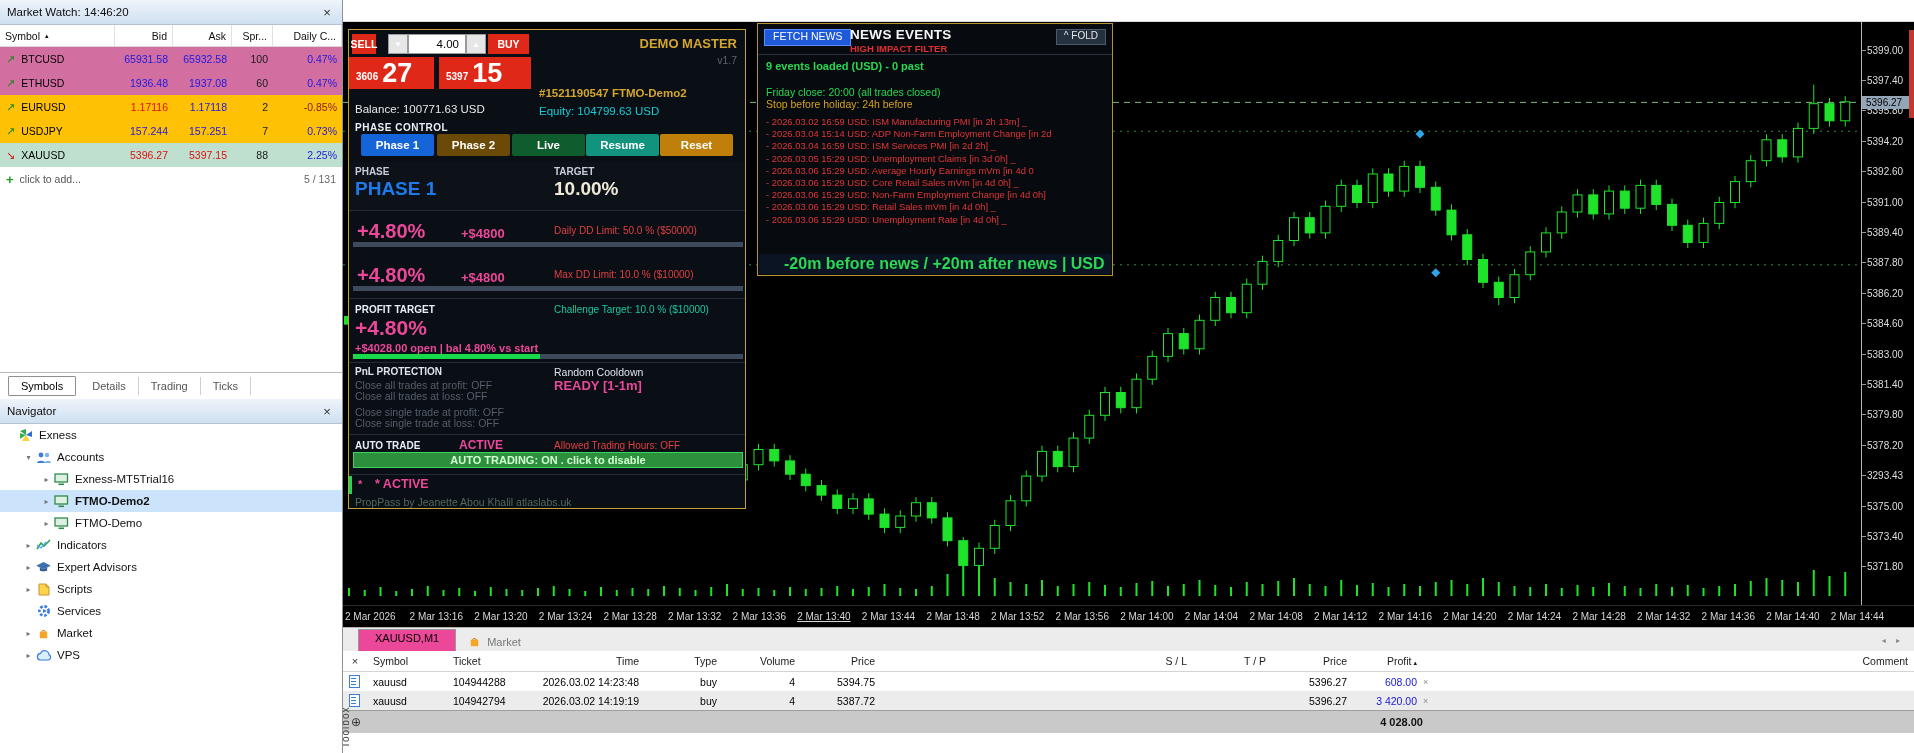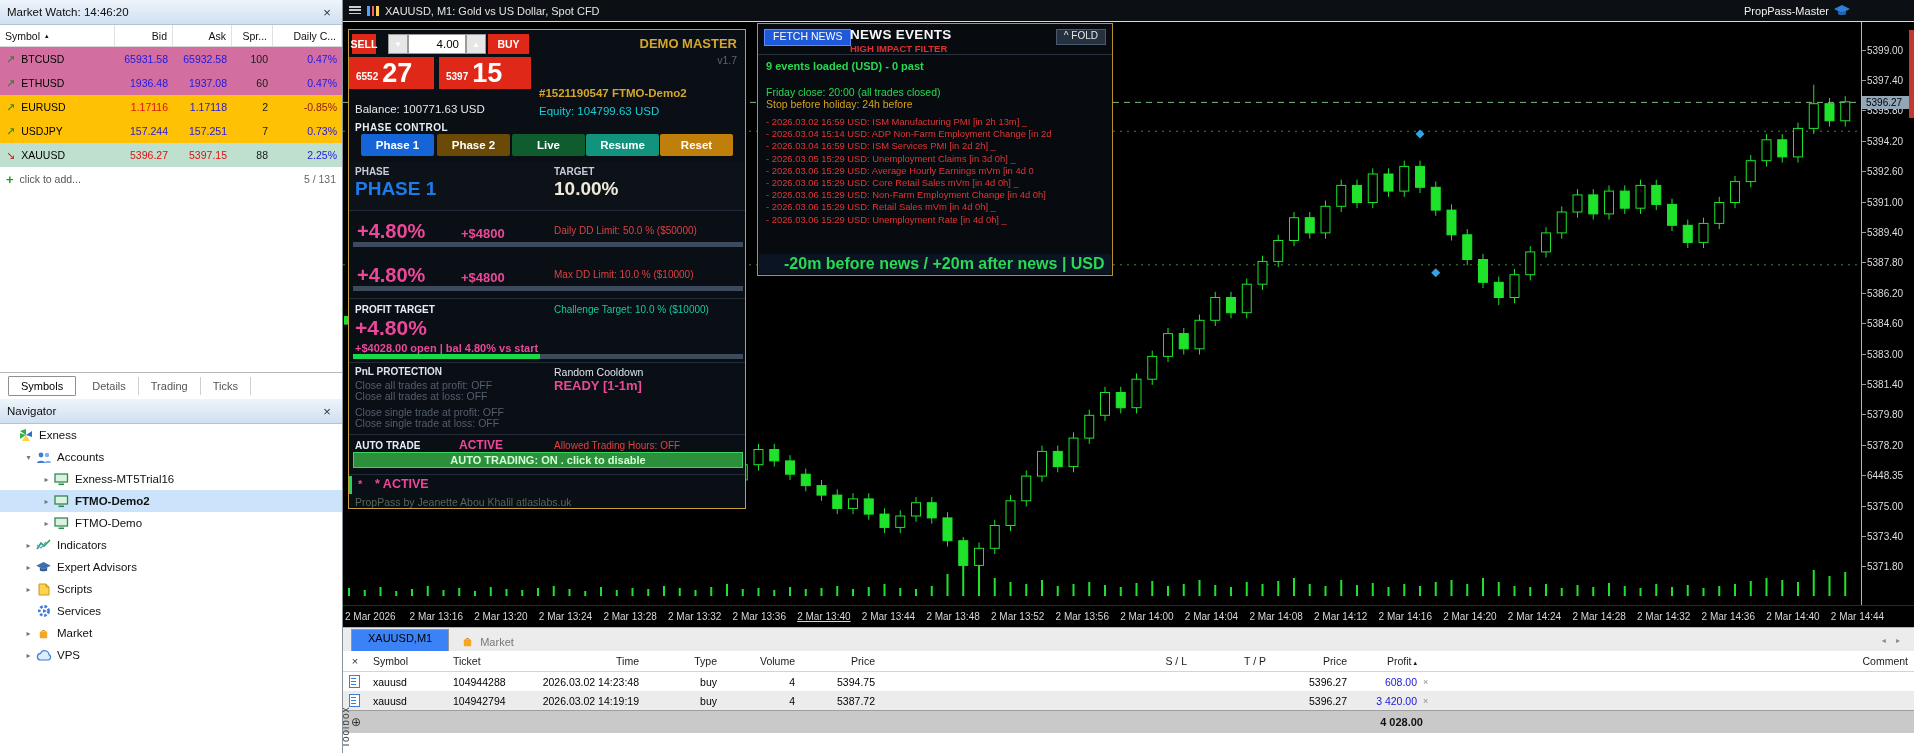--- a/index.html
+++ b/index.html
@@ -42,21 +42,21 @@
   .chart-body{position:absolute;left:0;top:21px;width:1571px;height:584px;background:#000;border-top:1px solid #d9d9d9;box-sizing:border-box}
   .paxis{position:absolute;left:1518px;top:0;width:53px;height:584px;border-left:1px solid #b5b5b5;background:#000;color:#dedede;font-size:10px}
   .ptick{position:absolute;left:0;display:flex;align-items:center;white-space:nowrap}
   .ptick .tm{width:4px;height:1px;background:#9a9a9a;margin-right:1px}
   .cur-tag{position:absolute;left:0;width:53px;height:13px;background:#93a6b8;color:#000;font-size:10px;display:flex;align-items:center;padding-left:4px;box-sizing:border-box}
   .red-scroll{position:absolute;right:0;top:8px;width:5px;height:88px;background:#c03a2d}
   .taxis{position:absolute;top:605px;left:0;width:1571px;height:22px;background:#000;color:#d6d6d6;font-size:10px;border-top:1px solid #2a2a2a}
   .ttick{position:absolute;top:5px;white-space:nowrap}
   .tabbar{position:absolute;top:627px;left:0;width:1571px;height:24px;background:#ececec;border-top:1px solid #b0b0b0;
     display:flex;align-items:flex-end;font-size:11px;color:#555;box-sizing:border-box}
-  .chart-tab{height:19px;background:#3b82f6;border:1px solid #979797;border-bottom:none;padding:2px 16px 0 16px;margin-left:8px;color:#000}
+  .chart-tab{height:19px;background:#ec4899;border:1px solid #979797;border-bottom:none;padding:2px 16px 0 16px;margin-left:15px;color:#000}
   .market-tab{display:flex;align-items:center;gap:6px;padding:0 12px 3px 12px;color:#777;cursor:pointer}
   .tab-arrows{margin-left:auto;margin-right:10px;color:#8a8a8a;font-size:8px;padding-bottom:6px;letter-spacing:4px}
   
   .toolbox{position:absolute;top:651px;left:0;width:1571px;height:102px;background:#fff;font-size:10.5px;color:#000}
   .tb-grid{display:grid;grid-template-columns:24px 80px 82px 116px 78px 78px 80px 312px 79px 81px 70px 18px 1fr;align-items:center}
   .tb-header{height:20px;border-bottom:1px solid #d4d4d4;color:#1a1a1a}
   .tb-header .hc{padding:0 6px;text-align:right;white-space:nowrap}
   .tb-header .hc.l{text-align:left}
   .tb-row{height:19px}
   .tb-row .c{padding:0 6px;text-align:right;white-space:nowrap;overflow:hidden}
@@ -285,32 +285,20 @@
               <path d="M4 10 a3.4 3.4 0 0 1 .6-6.7 A4.4 4.4 0 0 1 13 4.6 a2.9 2.9 0 0 1 -.6 5.4 Z" fill="#dceefc" stroke="#3b7dd8" stroke-width="1.2"></path>
             </svg>
           </span>
           <span class="lbl">VPS</span>
         </div>
       </div>
   </div>
 
   <div class="chart-col">
 
-    <div class="chart-top">
-      <span class="mi mi-menu"></span>
-      <span class="mi mi-chart"></span>
-      <span>XAUUSD, M1:  Gold vs US Dollar, Spot CFD</span>
-      <span class="ea-badge">
-        <span>PropPass-Master</span>
-        <svg width="16" height="12" viewBox="0 0 16 12">
-            <polygon points="8,0 16,4 8,8 0,4" fill="#2e7fd9"></polygon>
-            <path d="M4,6 v3 c0,1.4 8,1.4 8,0 V6 L8,8 Z" fill="#2565b0"></path>
-          </svg>
-      </span>
-    </div>
 
     <div class="chart-body">
       <svg id="plot" width="1518" height="583" style="position:absolute;left:0;top:0">
           <line x1="0" y1="109.25" x2="1518" y2="109.25" stroke="#2e8f3e" stroke-dasharray="2,5"></line>
           <line x1="0" y1="242.81999999999516" x2="1518" y2="242.81999999999516" stroke="#2e8f3e" stroke-dasharray="2,5"></line>
           <rect x="5" y="566" width="2" height="8" fill="#1fe32b"></rect>
           <rect x="20.75" y="568" width="2" height="6" fill="#1fe32b"></rect>
           <rect x="36.5" y="565" width="2" height="9" fill="#1fe32b"></rect>
           <rect x="52.25" y="569" width="2" height="5" fill="#1fe32b"></rect>
           <rect x="68" y="567" width="2" height="7" fill="#1fe32b"></rect>
@@ -653,21 +641,21 @@
           <div class="ptick" style="top: 387.3px;">
             <span class="tm"></span>
             <span>5379.80</span>
           </div>
           <div class="ptick" style="top: 417.7px;">
             <span class="tm"></span>
             <span>5378.20</span>
           </div>
           <div class="ptick" style="top: 448.1px;">
             <span class="tm"></span>
-            <span>6448.35</span>
+            <span>3293.43</span>
           </div>
           <div class="ptick" style="top: 478.5px;">
             <span class="tm"></span>
             <span>5375.00</span>
           </div>
           <div class="ptick" style="top: 508.9px;">
             <span class="tm"></span>
             <span>5373.40</span>
           </div>
           <div class="ptick" style="top: 539.3px;">
@@ -681,21 +669,21 @@
       <div class="ea">
         <div class="abs btn red" style="left:3px;top:4px;width:24px;height:20px;font-size:10.5px">SELL</div>
         <div class="abs btn spin" style="left:39px;top:4px;width:20px;height:20px">▼</div>
         <div class="abs lot" style="left:59px;top:4px;width:58px;height:20px">4.00</div>
         <div class="abs btn spin" style="left:117px;top:4px;width:20px;height:20px">▲</div>
         <div class="abs btn red" style="left:139px;top:4px;width:41px;height:20px;font-size:10.5px">BUY</div>
         <div class="abs" style="right:8px;top:6px;color:#d4a72c;font-weight:bold;font-size:13px">DEMO MASTER</div>
         <div class="abs" style="right:8px;top:24px;color:#5a6672;font-size:10.5px">v1.7</div>
 
         <div class="abs pricebox red" style="left:0;top:27px;width:85px;height:32px">
-          <span class="sm">6552</span>
+          <span class="sm">3606</span>
           <span class="bg">27</span>
         </div>
         <div class="abs pricebox red" style="left:90px;top:27px;width:92px;height:32px">
           <span class="sm">5397</span>
           <span class="bg">15</span>
         </div>
 
         <div class="abs" style="left:190px;top:57px;color:#d4a72c;font-weight:bold;font-size:11.5px">#1521190547  FTMO-Demo2</div>
         <div class="abs" style="left:6px;top:73px;color:#e8e8e8;font-size:11.5px">Balance: 100771.63 USD</div>
         <div class="abs" style="left:190px;top:75px;color:#19cdd6;font-size:11.5px">Equity: 104799.63 USD</div>

